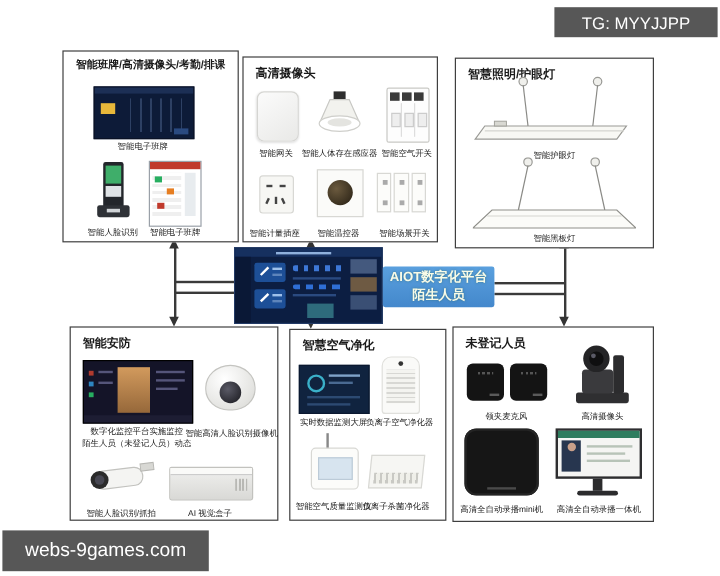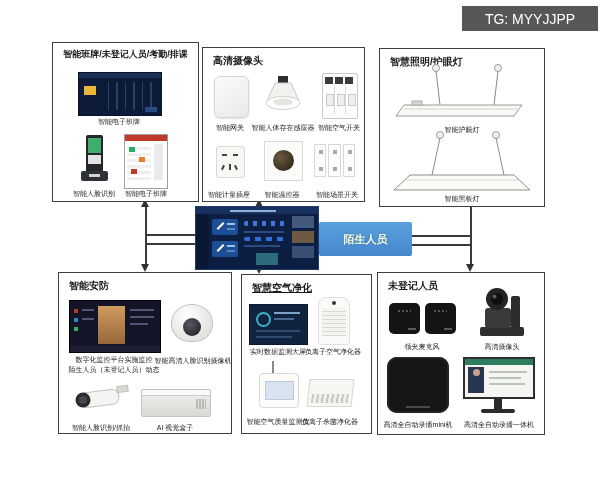--- a/index.html
+++ b/index.html
@@ -64,25 +64,26 @@
     <div class="abs" style="left:48px;top:24px;width:40px;height:1.5px;background:#2a4a80;"></div>
     <div class="abs" style="left:48px;top:30px;width:44px;height:4px;background:repeating-linear-gradient(90deg,#2f6fd6 0 6px,transparent 6px 11px);border-radius:2px;"></div>
     <div class="abs" style="left:48px;top:38px;width:36px;height:1.5px;background:#2a4a80;"></div>
     <div class="abs" style="left:60px;top:46px;width:22px;height:12px;background:#2e6b7c;"></div>
     <div class="abs" style="left:96px;top:9px;width:22px;height:12px;background:#44597e;"></div>
     <div class="abs" style="left:96px;top:24px;width:22px;height:12px;background:#6e5a43;"></div>
     <div class="abs" style="left:96px;top:39px;width:22px;height:12px;background:#3a4f74;"></div>
   </div>
 
   <div class="platform-label" style="left:319px;top:222px;width:93px;height:34px;">
+    <span>AIOT数字化平台</span>
     <span>陌生人员</span>
   </div>
 
   <div class="box" style="left:52px;top:42px;width:145px;height:158px;">
-    <div class="box-title center" style="top:5px;">智能班牌/未登记人员/考勤/排课</div>
+    <div class="box-title center" style="top:5px;">智能班牌/高清摄像头/考勤/排课</div>
     <div class="screen-dark" style="left:25px;top:29px;width:82px;height:42px;">
       <div class="abs" style="left:0;top:0;width:100%;height:5px;background:#1c2f55;"></div>
       <div class="abs" style="left:5px;top:13px;width:12px;height:9px;background:#e8b83a;"></div>
       <div class="abs" style="left:22px;top:9px;width:52px;height:28px;background:repeating-linear-gradient(90deg,transparent 0 7px,rgba(120,150,200,.3) 7px 8.5px);"></div>
       <div class="abs" style="left:66px;top:34px;width:12px;height:5px;background:#2a4a80;"></div>
     </div>
     <div class="cap" style="left:66px;top:74px;">智能电子班牌</div>
     <div class="abs" style="left:33px;top:92px;width:17px;height:38px;background:#23262b;border-radius:2px;">
       <div class="abs" style="left:2px;top:3px;width:13px;height:15px;background:#3fae6a;"></div>
       <div class="abs" style="left:2px;top:20px;width:13px;height:9px;background:#dfe3e6;"></div>
@@ -204,21 +205,21 @@
     </svg>
     <div class="abs" style="left:82px;top:116px;width:68px;height:26px;background:linear-gradient(180deg,#f0f0ee,#d9d9d6);border:1px solid #c2c2be;border-radius:2px;">
       <div class="abs" style="left:0;top:0;width:100%;height:5px;background:#fafaf8;border-bottom:1px solid #ccc;"></div>
       <div class="abs" style="right:4px;top:9px;width:10px;height:10px;background:repeating-linear-gradient(90deg,#b8b8b4 0 1.5px,transparent 1.5px 3px);"></div>
     </div>
     <div class="cap" style="left:42px;top:150px;">智能人脸识别/抓拍</div>
     <div class="cap" style="left:116px;top:150px;">AI 视觉盒子</div>
   </div>
 
   <div class="box" style="left:241px;top:274px;width:129px;height:158px;">
-    <div class="box-title" style="left:10px;top:6px;text-decoration:underline;">智慧空气净化</div>
+    <div class="box-title" style="left:10px;top:6px;">智慧空气净化</div>
     <div class="abs" style="left:7px;top:29px;width:57px;height:39px;background:#10233f;border:1px solid #0a1830;">
       <div class="abs" style="left:6px;top:7px;width:11px;height:11px;border:2px solid #3ab0c9;border-radius:50%;"></div>
       <div class="abs" style="left:24px;top:7px;width:26px;height:1.5px;background:#7fa3c9;"></div>
       <div class="abs" style="left:24px;top:13px;width:20px;height:1.5px;background:#4a6a92;"></div>
       <div class="abs" style="left:6px;top:25px;width:44px;height:1.5px;background:#2c4a72;"></div>
       <div class="abs" style="left:6px;top:31px;width:36px;height:1.5px;background:#2c4a72;"></div>
     </div>
     <div class="abs" style="left:76px;top:22px;width:30px;height:46px;background:#fafaf8;border:1px solid #e0e0dc;border-radius:8px 8px 3px 3px;">
       <div class="abs" style="left:13px;top:3px;width:4px;height:4px;border-radius:50%;background:#333;"></div>
       <div class="abs grill-v" style="left:3px;top:10px;width:24px;height:28px;"></div>
@@ -269,14 +270,15 @@
         <div class="abs" style="left:24px;top:24px;width:36px;height:1.5px;background:#b8c4b8;"></div>
       </div>
       <div class="abs" style="left:31px;top:42px;width:8px;height:10px;background:#2b2b2d;"></div>
       <div class="abs" style="left:18px;top:52px;width:34px;height:4px;background:#2b2b2d;border-radius:2px;"></div>
     </div>
     <div class="cap" style="left:40px;top:147px;">高清全自动录播mini机</div>
     <div class="cap" style="left:121px;top:147px;">高清全自动录播一体机</div>
   </div>
 
   <div class="wm" style="left:462px;top:6px;width:136px;height:25px;font-size:14px;">TG: MYYJJPP</div>
+  <div class="wm" style="left:2px;top:442px;width:172px;height:34px;font-size:16px;">webs-9games.com</div>
 
 </div>
 
 </body></html>

